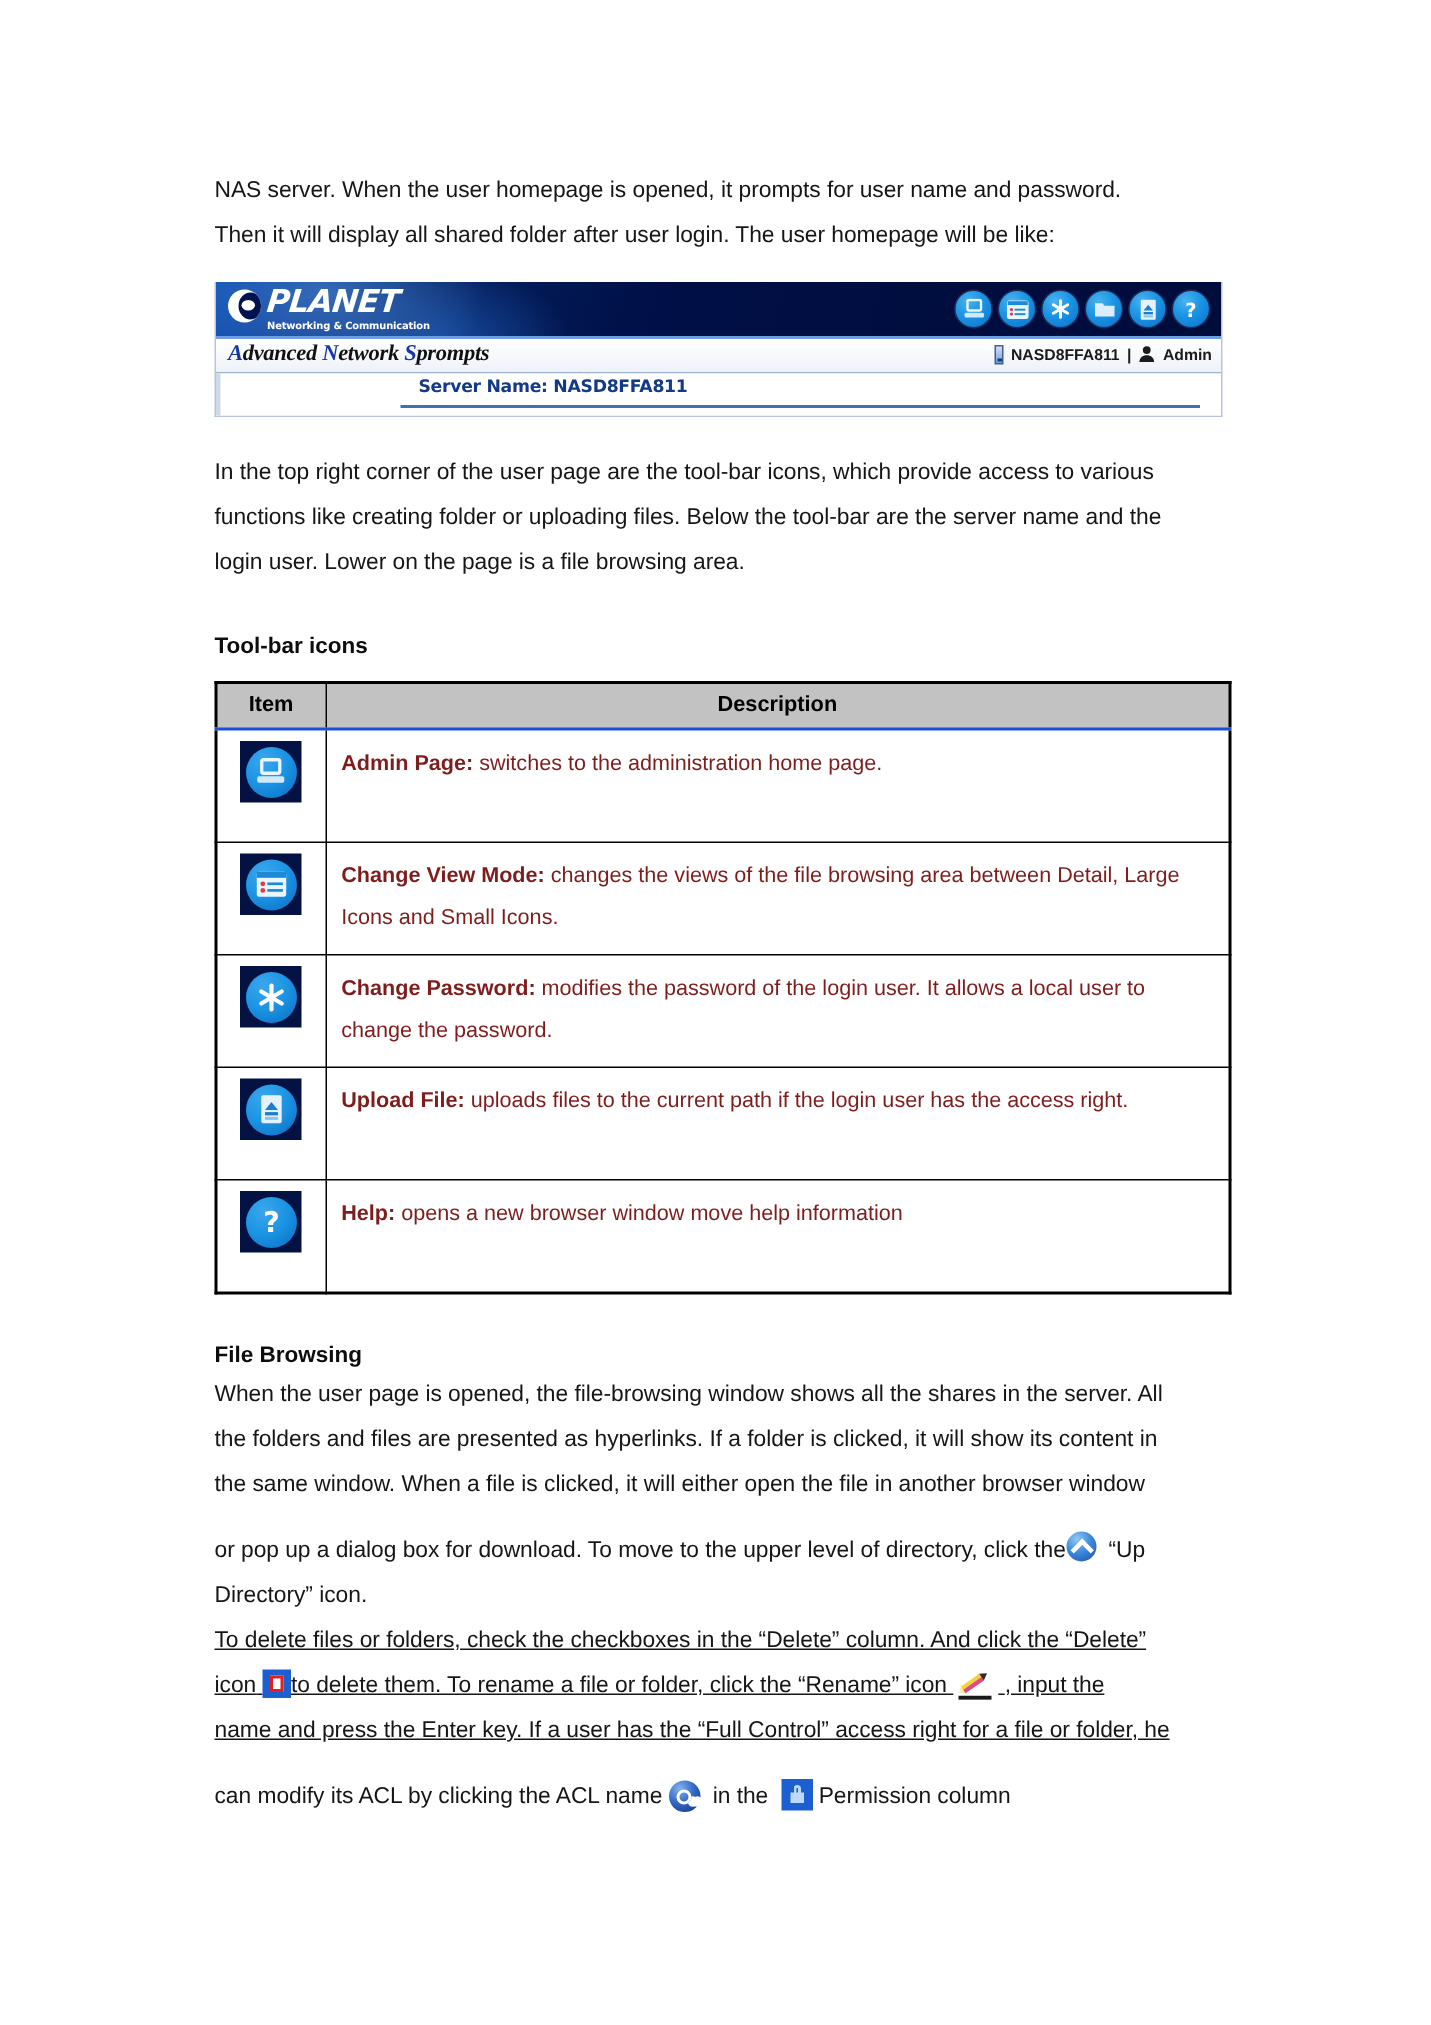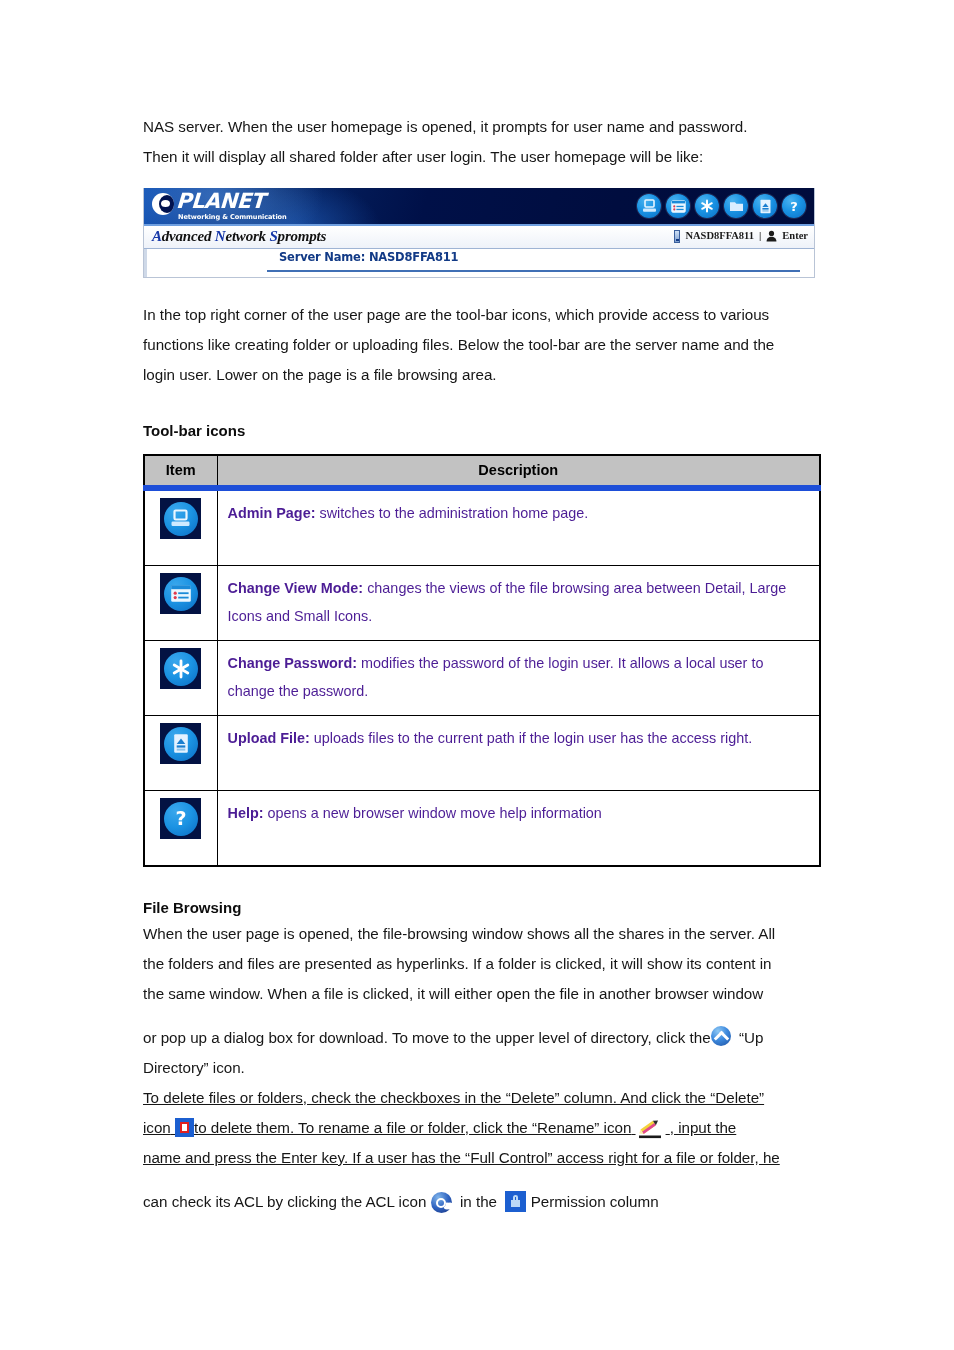--- a/index.html
+++ b/index.html
@@ -154,23 +154,23 @@
     color: #111111;
     letter-spacing: -0.2px;
   }
   .ans .hl { color: #1637a8; }
   .shot-user {
     position: absolute;
     right: 6px; top: 4px;
     font-size: 10.5px;
     color: #1a1a1a;
     display: flex;
-    align-items: flex-start;
+    align-items: flex-end;
     gap: 5px;
-    font-family: Liberation Serif, serif;
+    font-family: Liberation Sans, sans-serif;
     font-weight: bold;
   }
   .mini-server {
     width: 6px; height: 13px;
     background: linear-gradient(#cfe0f4, #7d9fd0);
     border: 1px solid #3a5f9c;
     box-sizing: border-box;
     position: relative;
   }
   .mini-server:after {
@@ -210,33 +210,33 @@
   table.icons th, table.icons td {
     border: 1px solid #000000;
     vertical-align: top;
   }
   table.icons th {
     background: #c2c2c2;
     font-size: 14.5px;
     font-weight: bold;
     padding: 6px 0 7px 0;
     text-align: center;
-    border-bottom: 6px solid #1d4ed8;
+    border-bottom: 2px solid #1d4ed8;
   }
   .col-item { width: 73px; }
   td.cell-icon {
     text-align: center;
     padding: 7px 0 8px 0;
     border-right: 2px solid #000;
   }
   td.cell-desc {
     padding: 8px 10px 10px 10px;
     font-size: 14.4px;
     line-height: 28px;
-    color: #4c1d95;
+    color: #7f1d1d;
   }
   td.cell-desc b { font-weight: bold; }
   .sq-icon {
     width: 41px; height: 41px;
     background: #031243;
     display: inline-flex;
     align-items: center;
     justify-content: center;
   }
   .sq-icon .circ {
@@ -397,21 +397,21 @@
       <div class="shot-user">
         <span class="mini-server inline-ico"></span>
         <span>NASD8FFA811</span>
         <span>|</span>
         <span>
           <svg width="11" height="12" viewBox="0 0 11 12" style="vertical-align:-2px">
               <circle cx="5.5" cy="3.4" r="2.6" fill="#1b1b1b"></circle>
               <path d="M0.6 11.4c0-2.9 2.2-4.6 4.9-4.6s4.9 1.7 4.9 4.6z" fill="#1b1b1b"></path>
             </svg>
         </span>
-        <span>Enter</span>
+        <span>Admin</span>
       </div>
     </div>
 
     <div class="shot-body">
       <div class="server-name">Server Name: NASD8FFA811</div>
       <div class="server-rule"></div>
     </div>
   </div>
 
   <div class="gap-md"></div>
@@ -542,16 +542,16 @@
             <path d="M5 6 L1.6 8.7 L5 11.4 Z" fill="#f9eba8"></path>
           </g>
           <rect x="3" y="18.5" width="22" height="2.6" fill="#1a1a1a"></rect>
         </svg></span>&nbsp;<span>, input the</span><br>
     <span>name and press the Enter key. If a user has the “Full Control” access right for a file or folder, he</span>
   </p>
 
   <div class="gap-sm"></div>
 
   <p class="para">
-    <span>can check its ACL by clicking the ACL icon</span>&nbsp;<span class="inline-ico ico-key"></span>&nbsp;&nbsp;<span>in the</span>&nbsp;&nbsp;<span class="inline-ico ico-lock"></span>&nbsp;<span>Permission column</span>
+    <span>can modify its ACL by clicking the ACL name</span>&nbsp;<span class="inline-ico ico-key"></span>&nbsp;&nbsp;<span>in the</span>&nbsp;&nbsp;<span class="inline-ico ico-lock"></span>&nbsp;<span>Permission column</span>
   </p>
 
 </div>
 
 </body></html>

